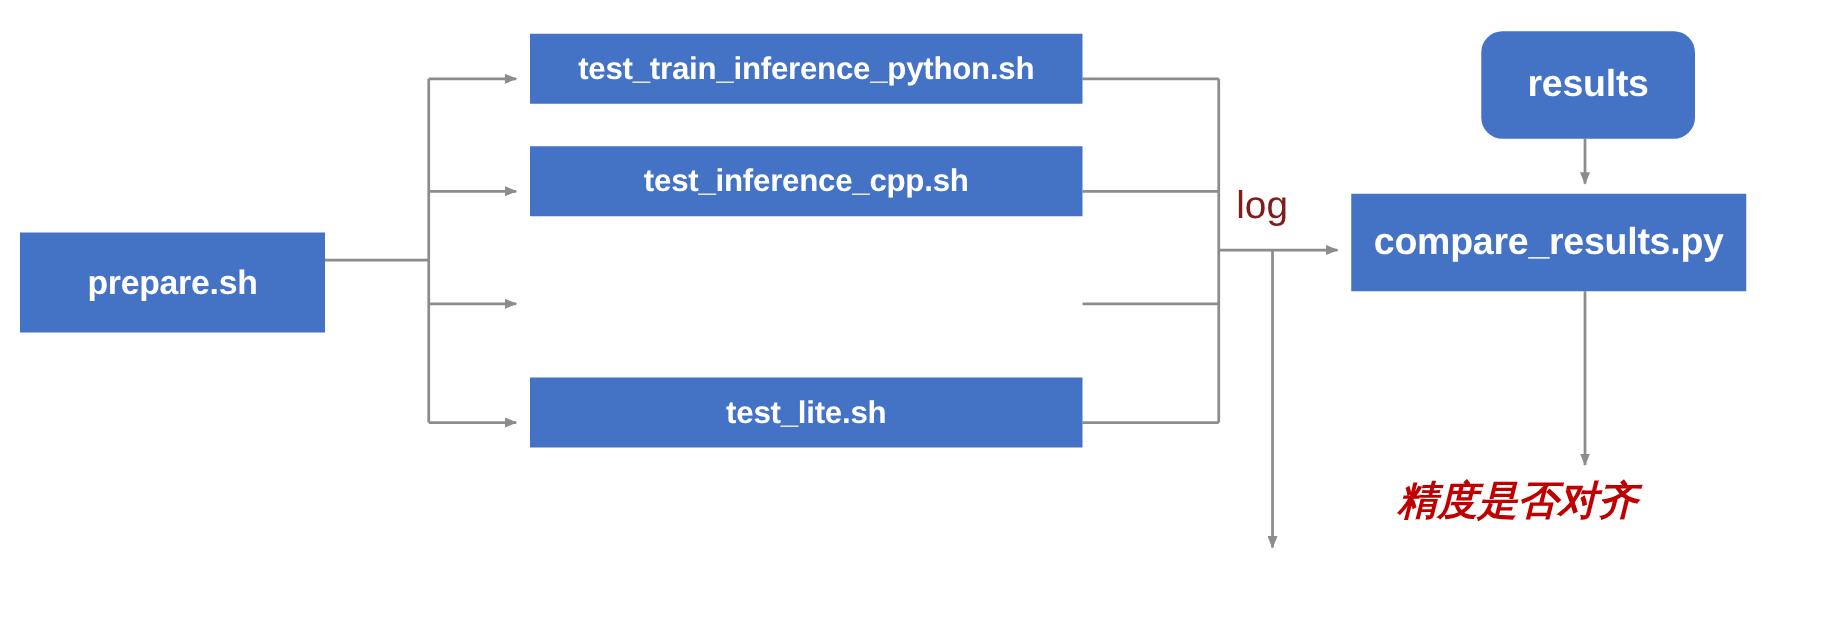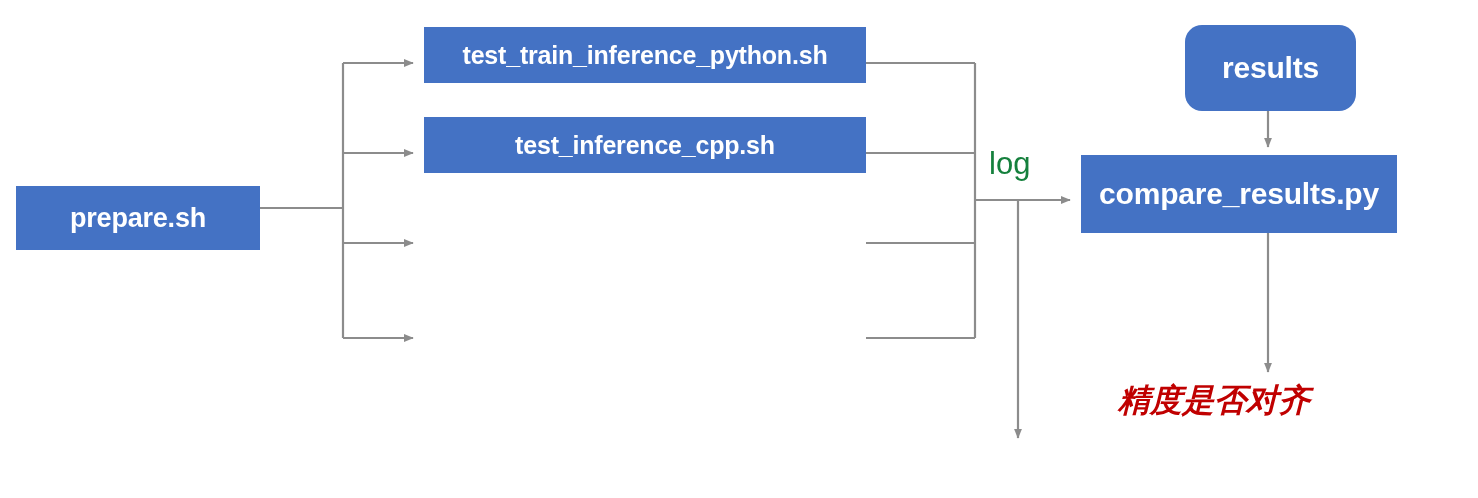--- a/index.html
+++ b/index.html
@@ -30,21 +30,21 @@
     letter-spacing: -0.2px;
     white-space: nowrap;
   }
   .node.rounded {
     border-radius: 17px;
   }
   #node-prepare {
     left: 16px;
     top: 186px;
     width: 244px;
-    height: 64px;
+    height: 80px;
     font-size: 27px;
   }
   .node-test {
     left: 424px;
     width: 442px;
     height: 56px;
     font-size: 25px;
   }
   #node-test-1 { top: 27px; }
   #node-test-2 { top: 117px; }
@@ -67,21 +67,21 @@
   #wires {
     position: absolute;
     left: 0;
     top: 0;
     width: 1478px;
     height: 498px;
     pointer-events: none;
   }
   .edge-label {
     position: absolute;
-    color: #15803d;
+    color: #7f1d1d;
     font-size: 31px;
     line-height: 1;
     white-space: nowrap;
   }
   #label-log {
     left: 989px;
     top: 148px;
   }
   .note-red {
     position: absolute;
@@ -141,20 +141,21 @@
     </g>
   </svg>
 
   <div class="node" id="node-prepare">prepare.sh</div>
 
   <div class="node node-test" id="node-test-1">test_train_inference_python.sh</div>
 
   <div class="node node-test" id="node-test-2">test_inference_cpp.sh</div>
 
 
+  <div class="node node-test" id="node-test-4">test_lite.sh</div>
 
   <div class="node rounded" id="node-results">results</div>
 
   <div class="node" id="node-compare">compare_results.py</div>
 
   <div class="edge-label" id="label-log">log</div>
 
 
   <div class="note-red" id="note-precision">精度是否对齐</div>
 

